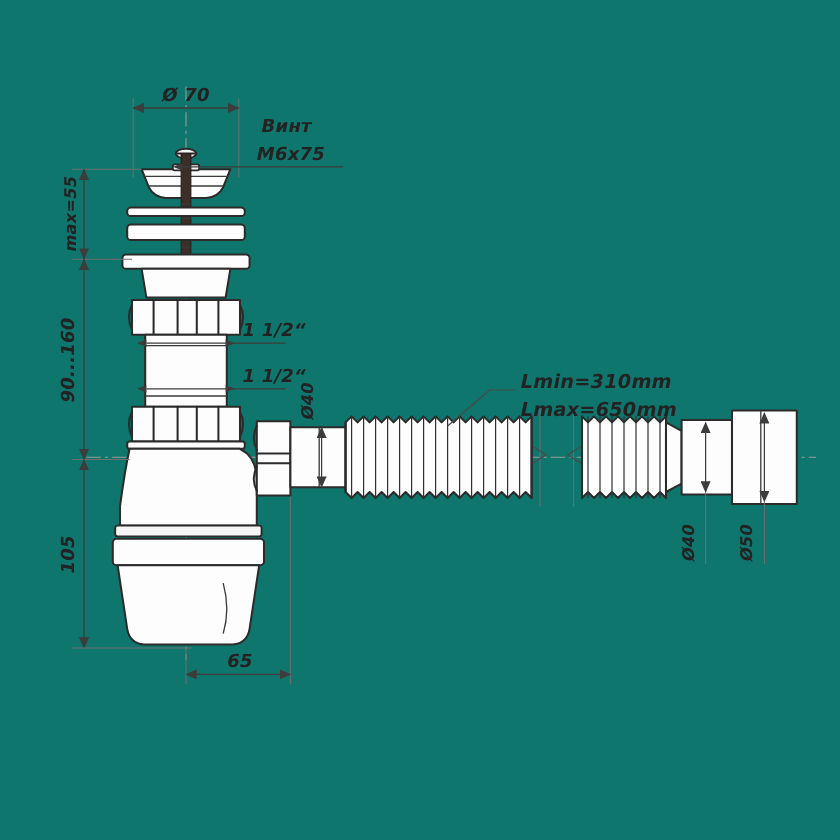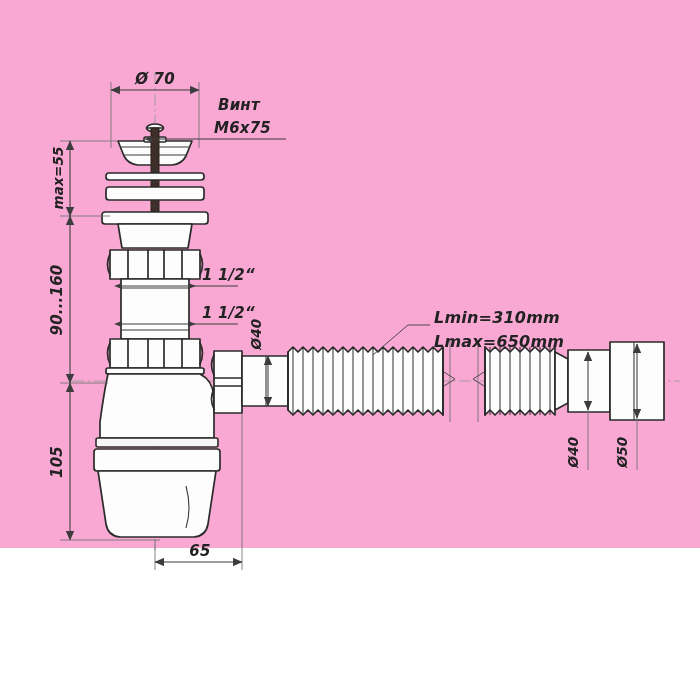--- a/index.html
+++ b/index.html
@@ -9,22 +9,22 @@
   }
   body {
     width: 700px;
     height: 700px;
     font-family: "DejaVu Sans", sans-serif;
     overflow: hidden;
   }
   #drawing-root {
     position: relative;
     width: 700px;
-    height: 548px;
-    background: #f9a8d4;
+    height: 700px;
+    background: #0f766e;
   }
   svg.sheet {
     display: block;
     width: 700px;
     height: 700px;
   }
   .lbl {
     font-family: "DejaVu Sans", sans-serif;
     font-style: italic;
     font-weight: bold;

